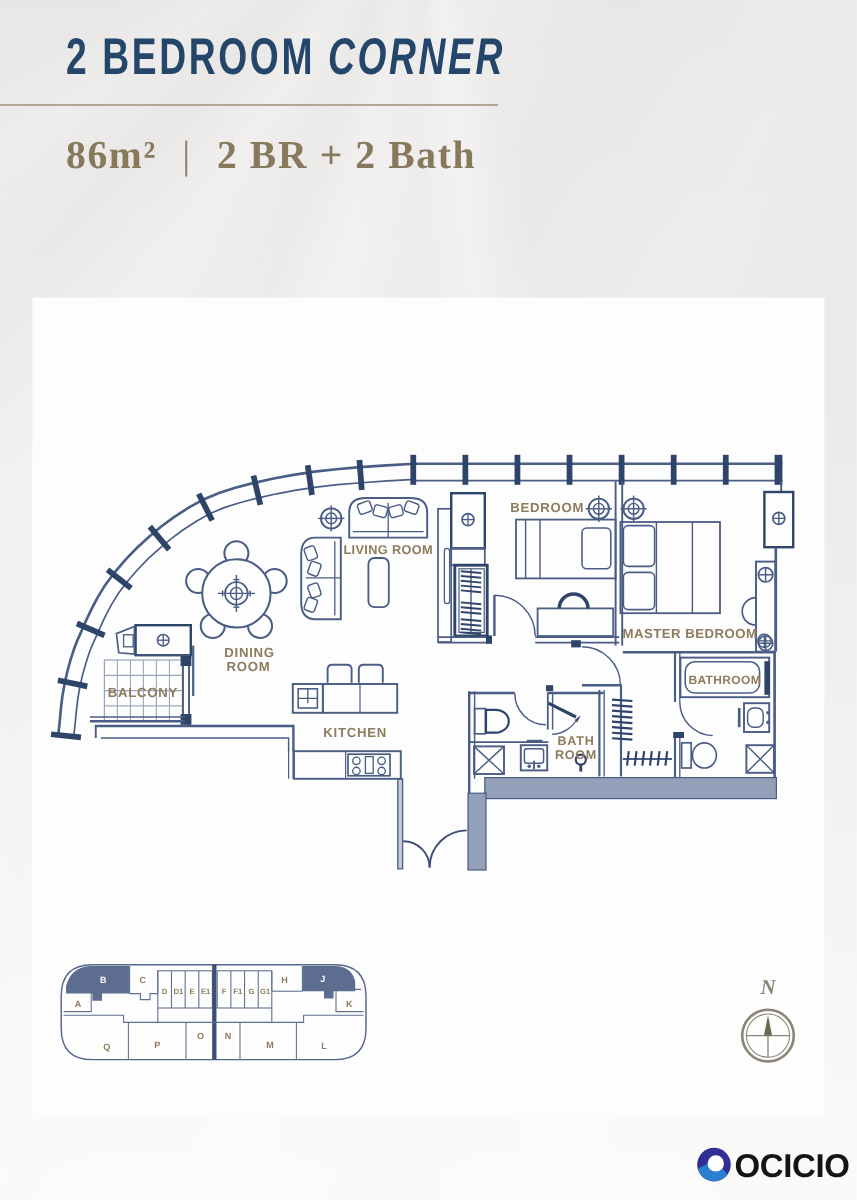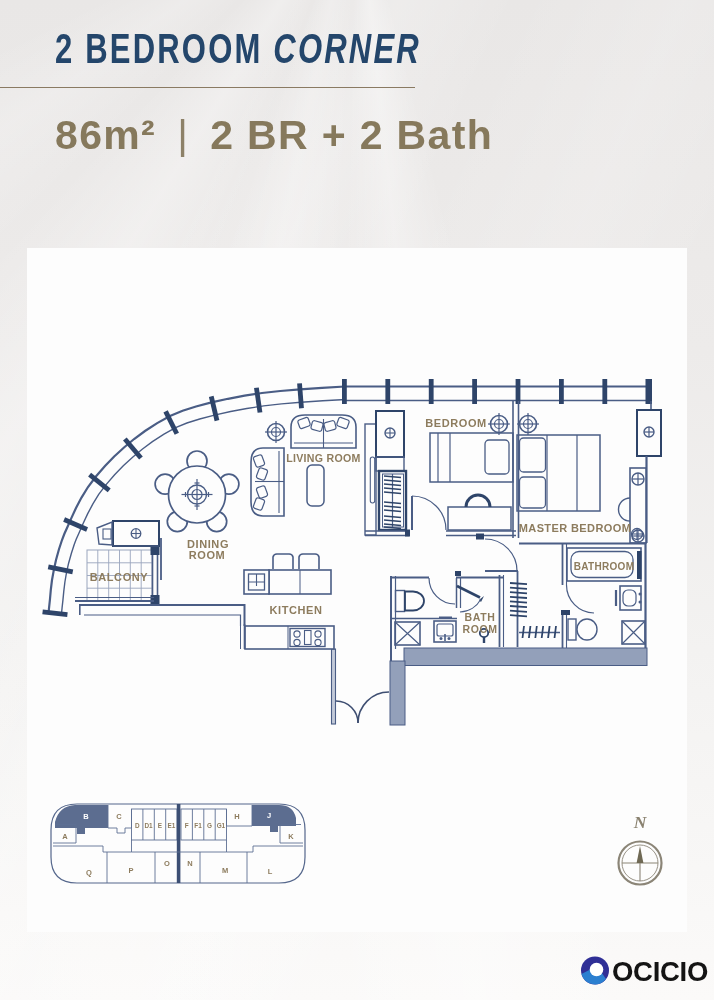--- a/index.html
+++ b/index.html
@@ -6,22 +6,22 @@
  font-family:"Liberation Sans",sans-serif;
  background:
   conic-gradient(from 165deg at 50% -12%, rgba(255,255,255,0) 0deg, rgba(255,255,255,.32) 9deg, rgba(255,255,255,0) 17deg, rgba(255,255,255,.22) 27deg, rgba(255,255,255,0) 35deg, rgba(255,255,255,.3) 47deg, rgba(255,255,255,0) 59deg, rgba(255,255,255,.2) 70deg, rgba(255,255,255,0) 80deg),
   linear-gradient(115deg, rgba(255,255,255,0) 24%, rgba(255,255,255,.22) 34%, rgba(255,255,255,0) 44%, rgba(255,255,255,.16) 58%, rgba(255,255,255,0) 70%),
   linear-gradient(180deg,#e9e7e6 0%,#edebea 35%,#f3f2f1 65%,#fbfaf9 100%);}
 .card{position:absolute;left:27px;top:248px;width:660px;height:684px;background:#fdfdfd;}
 h1{position:absolute;left:55px;top:24px;margin:0;font-size:43px;color:#24466b;
  font-weight:bold;letter-spacing:3px;transform:scaleX(0.722);transform-origin:left center;white-space:nowrap;}
 h1 em{font-style:italic;}
 .rule{position:absolute;left:0;top:87px;width:415px;height:1.4px;background:#8a7a62;}
-.sub{position:absolute;left:55px;top:112px;margin:0;font-family:Liberation Sans, sans-serif;
- font-weight:bold;font-size:41px;color:#86795c;letter-spacing:1.35px;}
+.sub{position:absolute;left:55px;top:112px;margin:0;font-family:Liberation Serif, serif;
+ font-weight:bold;font-size:33px;color:#86795c;letter-spacing:1.35px;}
 .sub .sep{padding:0 21px;font-weight:normal;color:#8d8168;}
 svg{position:absolute;left:0;top:0;}
 </style></head>
 <body>
 <div class="card"></div>
 <h1>2 BEDROOM <em>CORNER</em></h1>
 <div class="rule"></div>
 <div class="sub">86m²<span class="sep">|</span>2 BR + 2 Bath</div>
 <svg width="714" height="1000" viewBox="0 0 714 1000" font-family="Liberation Sans, sans-serif">
 <path d="M345.0,386.5 L322.1,387.8 L300.0,389.3 L280.3,391.0 L262.0,393.0 L244.6,395.7 L228.0,398.8 L211.5,402.4 L196.0,406.5 L182.6,410.8 L170.0,416.0 L157.2,423.1 L145.0,431.0 L134.1,439.0 L124.0,447.5 L114.2,456.5 L105.0,466.0 L96.1,476.3 L88.0,487.0 L81.5,497.6 L76.0,508.0 L71.1,518.6 L67.0,528.0 L64.3,534.0 L62.0,540.0 L58.9,549.5 L56.0,560.0 L53.8,570.1 L52.0,580.0 L50.8,589.9 L50.0,599.0 L49.2,606.3 L48.5,613.0" fill="none" stroke="#4a5d85" stroke-width="2.2"></path>

